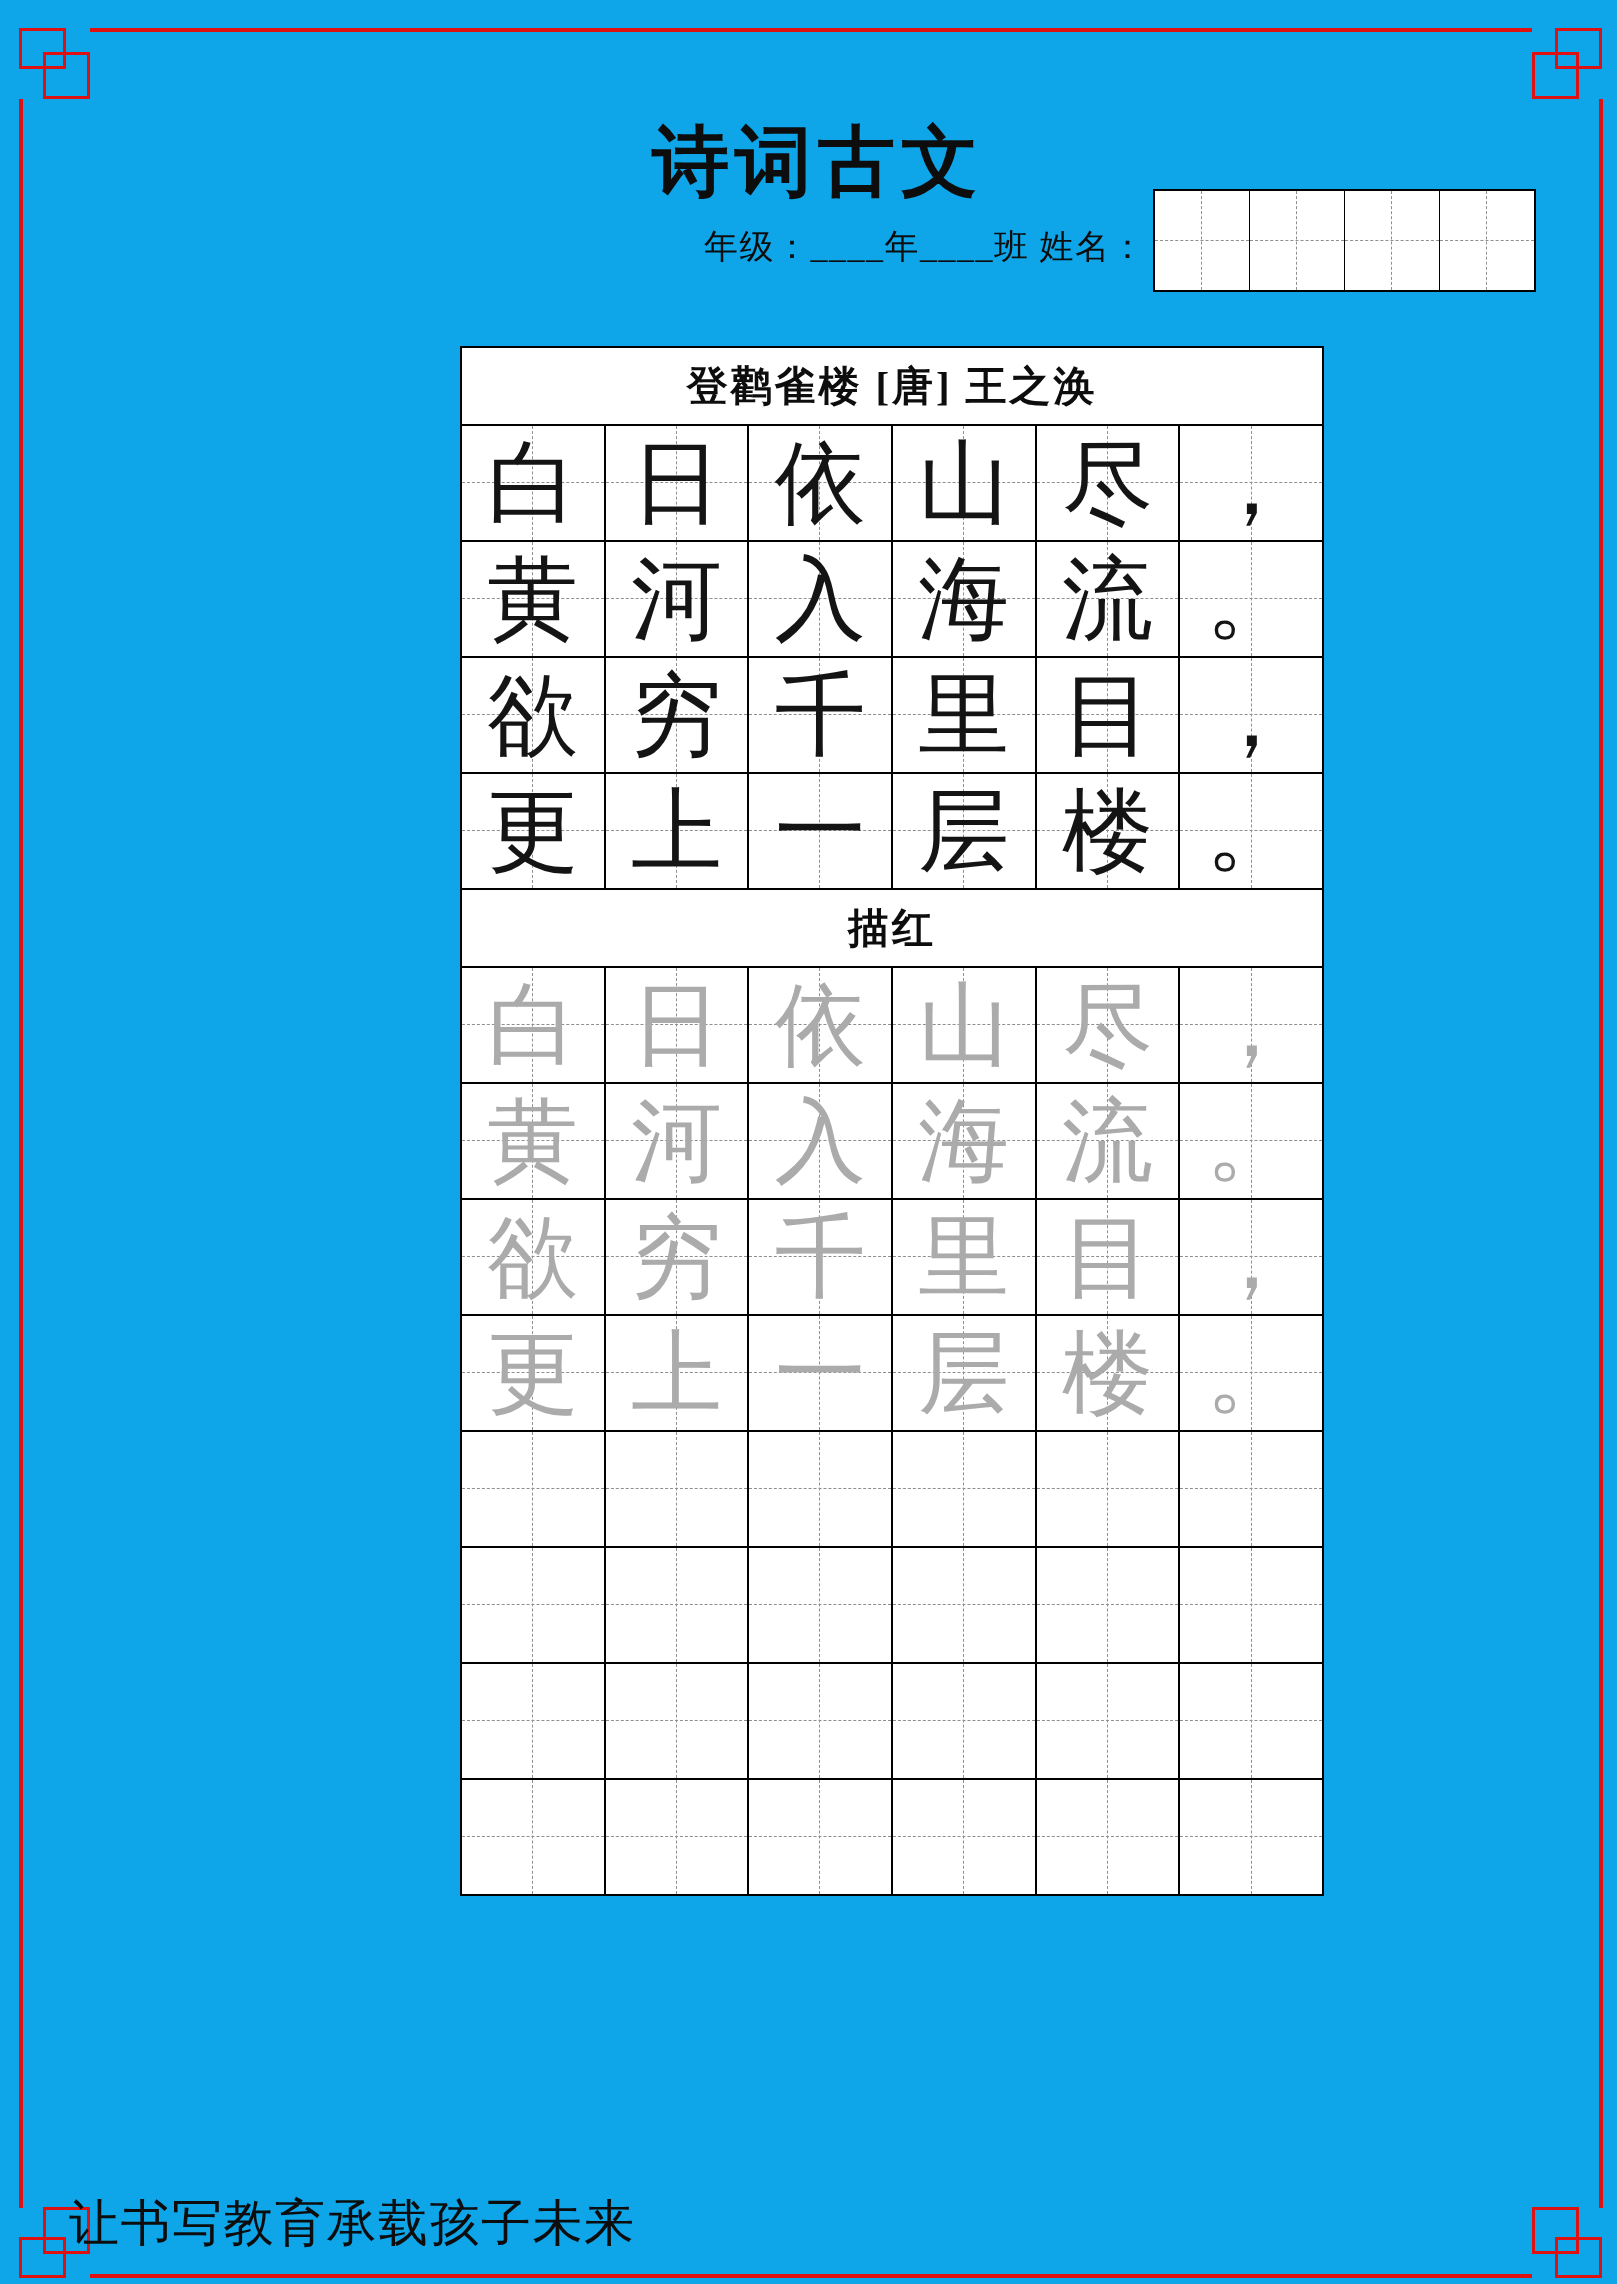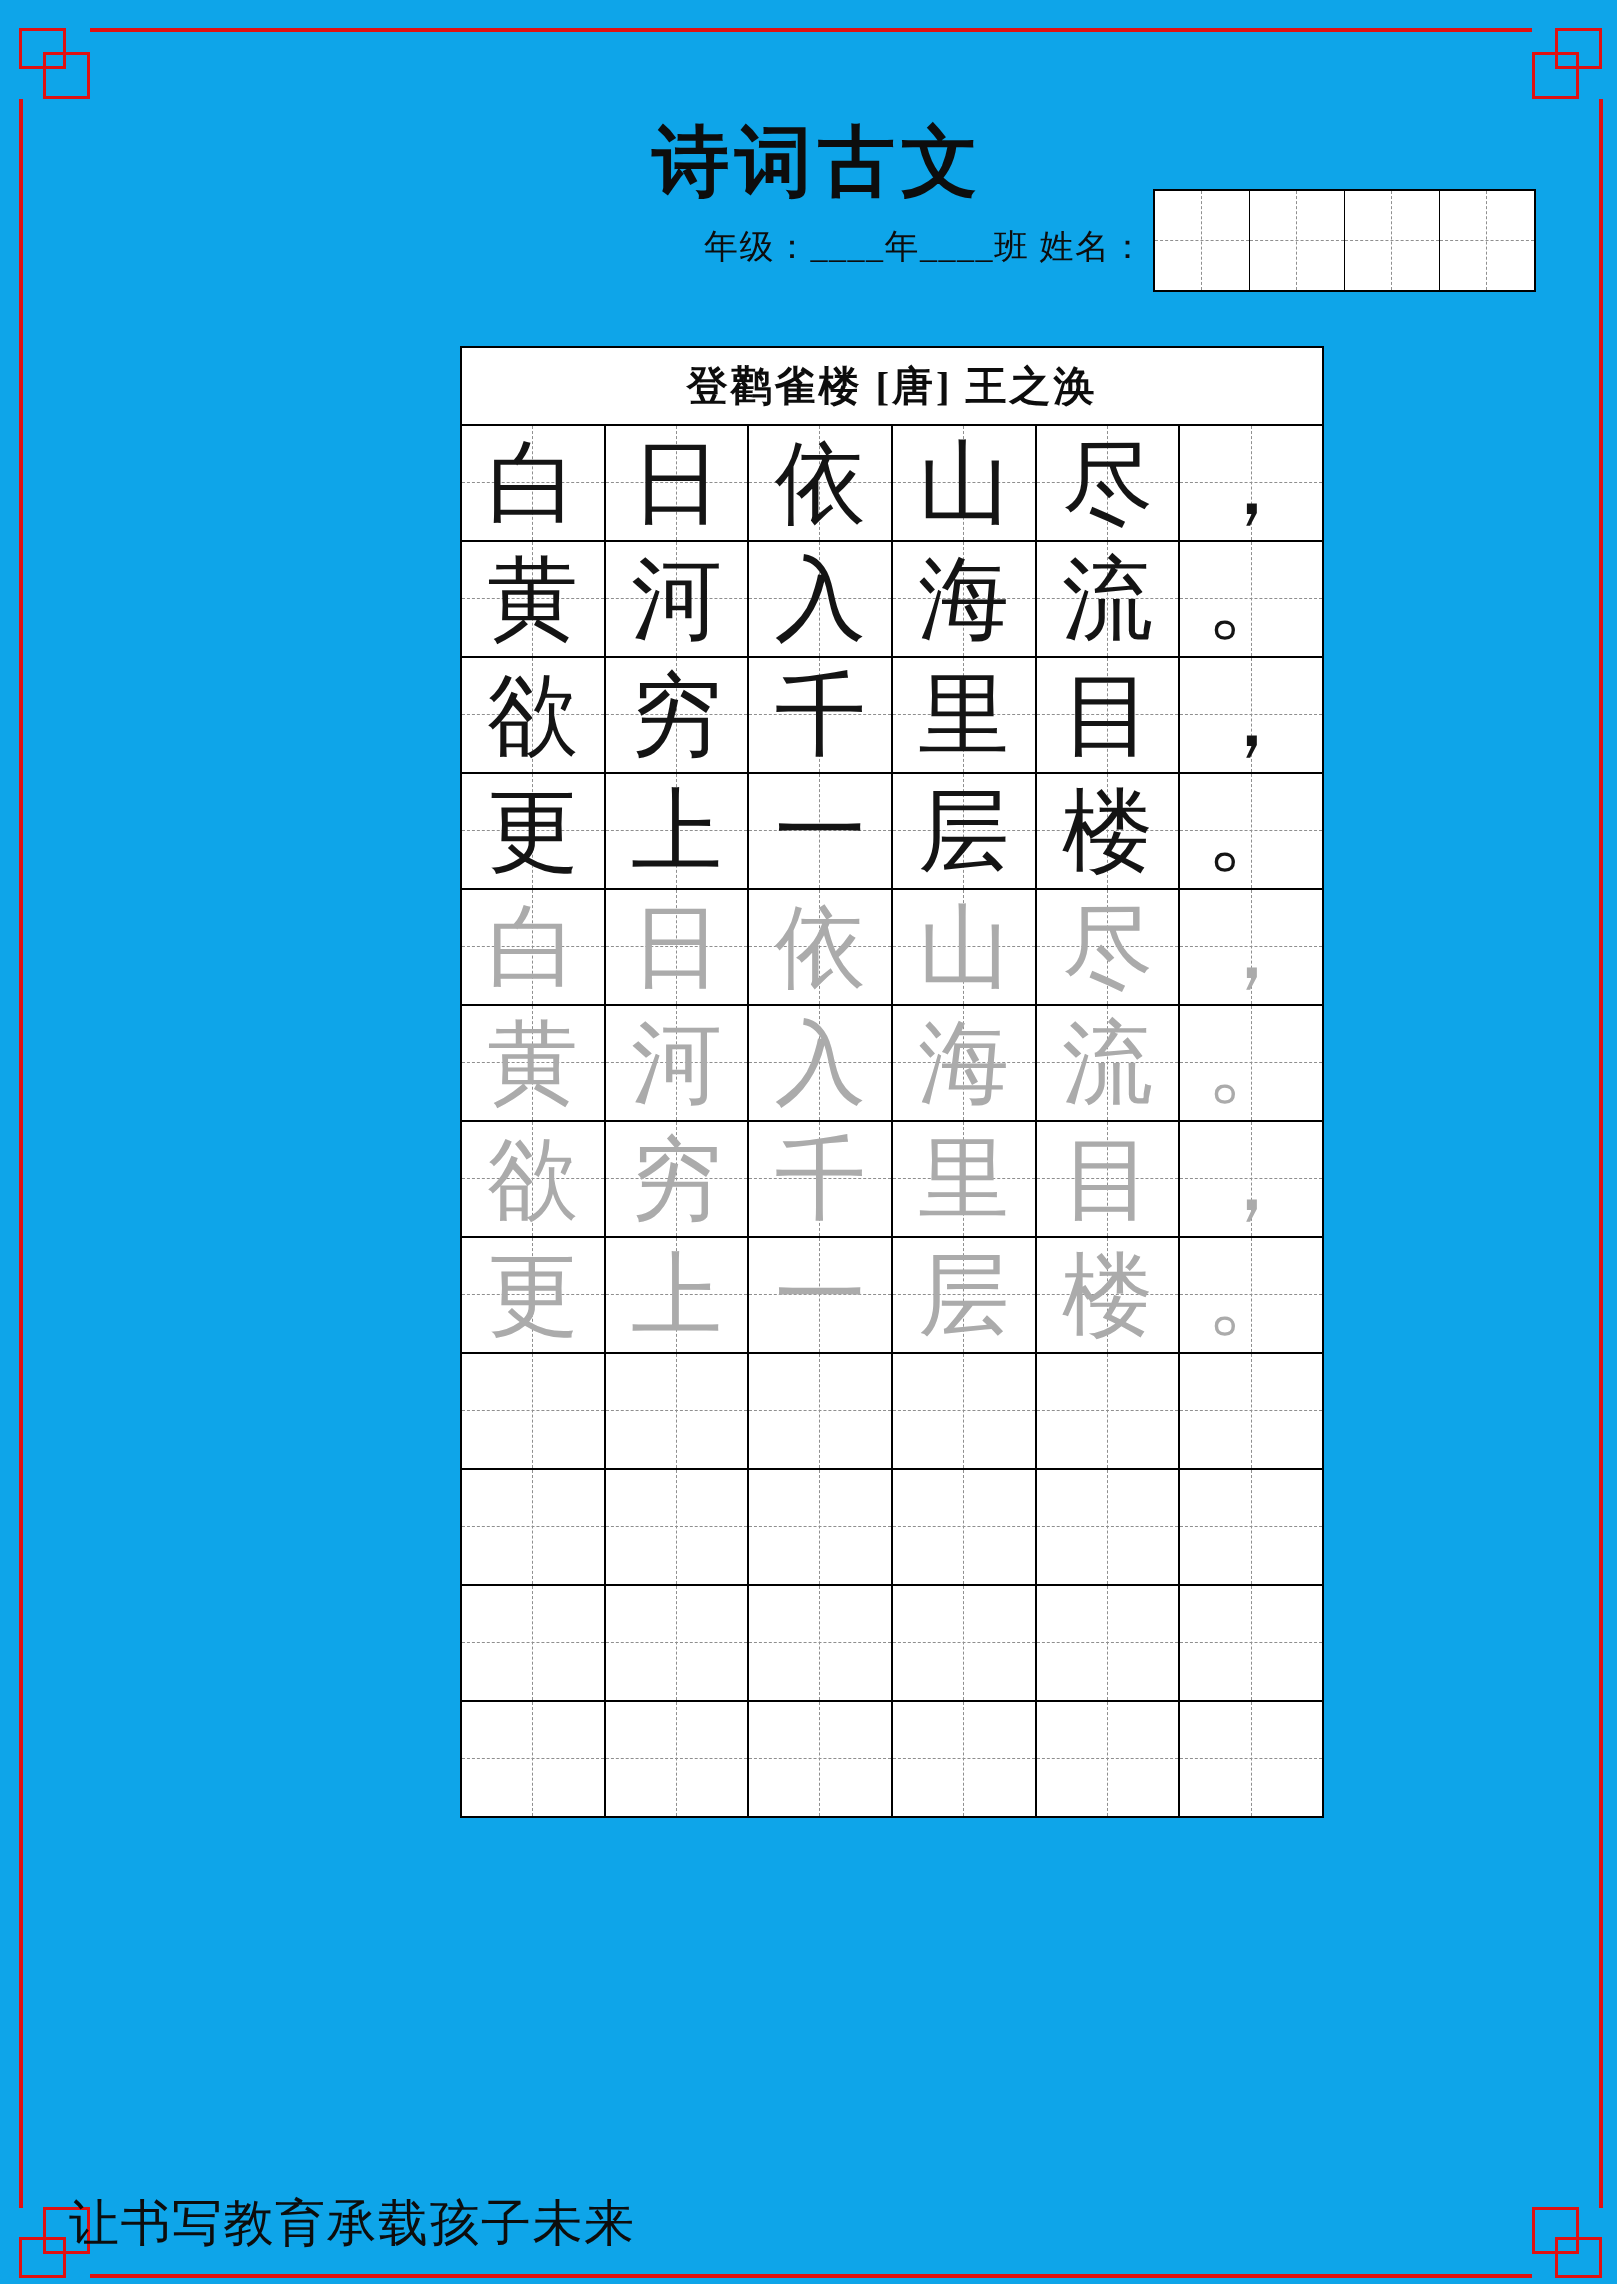--- a/index.html
+++ b/index.html
@@ -215,20 +215,21 @@
         <div class="cell guided">
           <span class="char">层</span>
         </div>
         <div class="cell guided">
           <span class="char">楼</span>
         </div>
         <div class="cell guided">
           <span class="char">。</span>
         </div>
       </div>
+      <div class="section-header" id="hdr-trace">描红</div>
     <div class="char-row row-trace">
         <div class="cell guided">
           <span class="char">白</span>
         </div>
         <div class="cell guided">
           <span class="char">日</span>
         </div>
         <div class="cell guided">
           <span class="char">依</span>
         </div>

